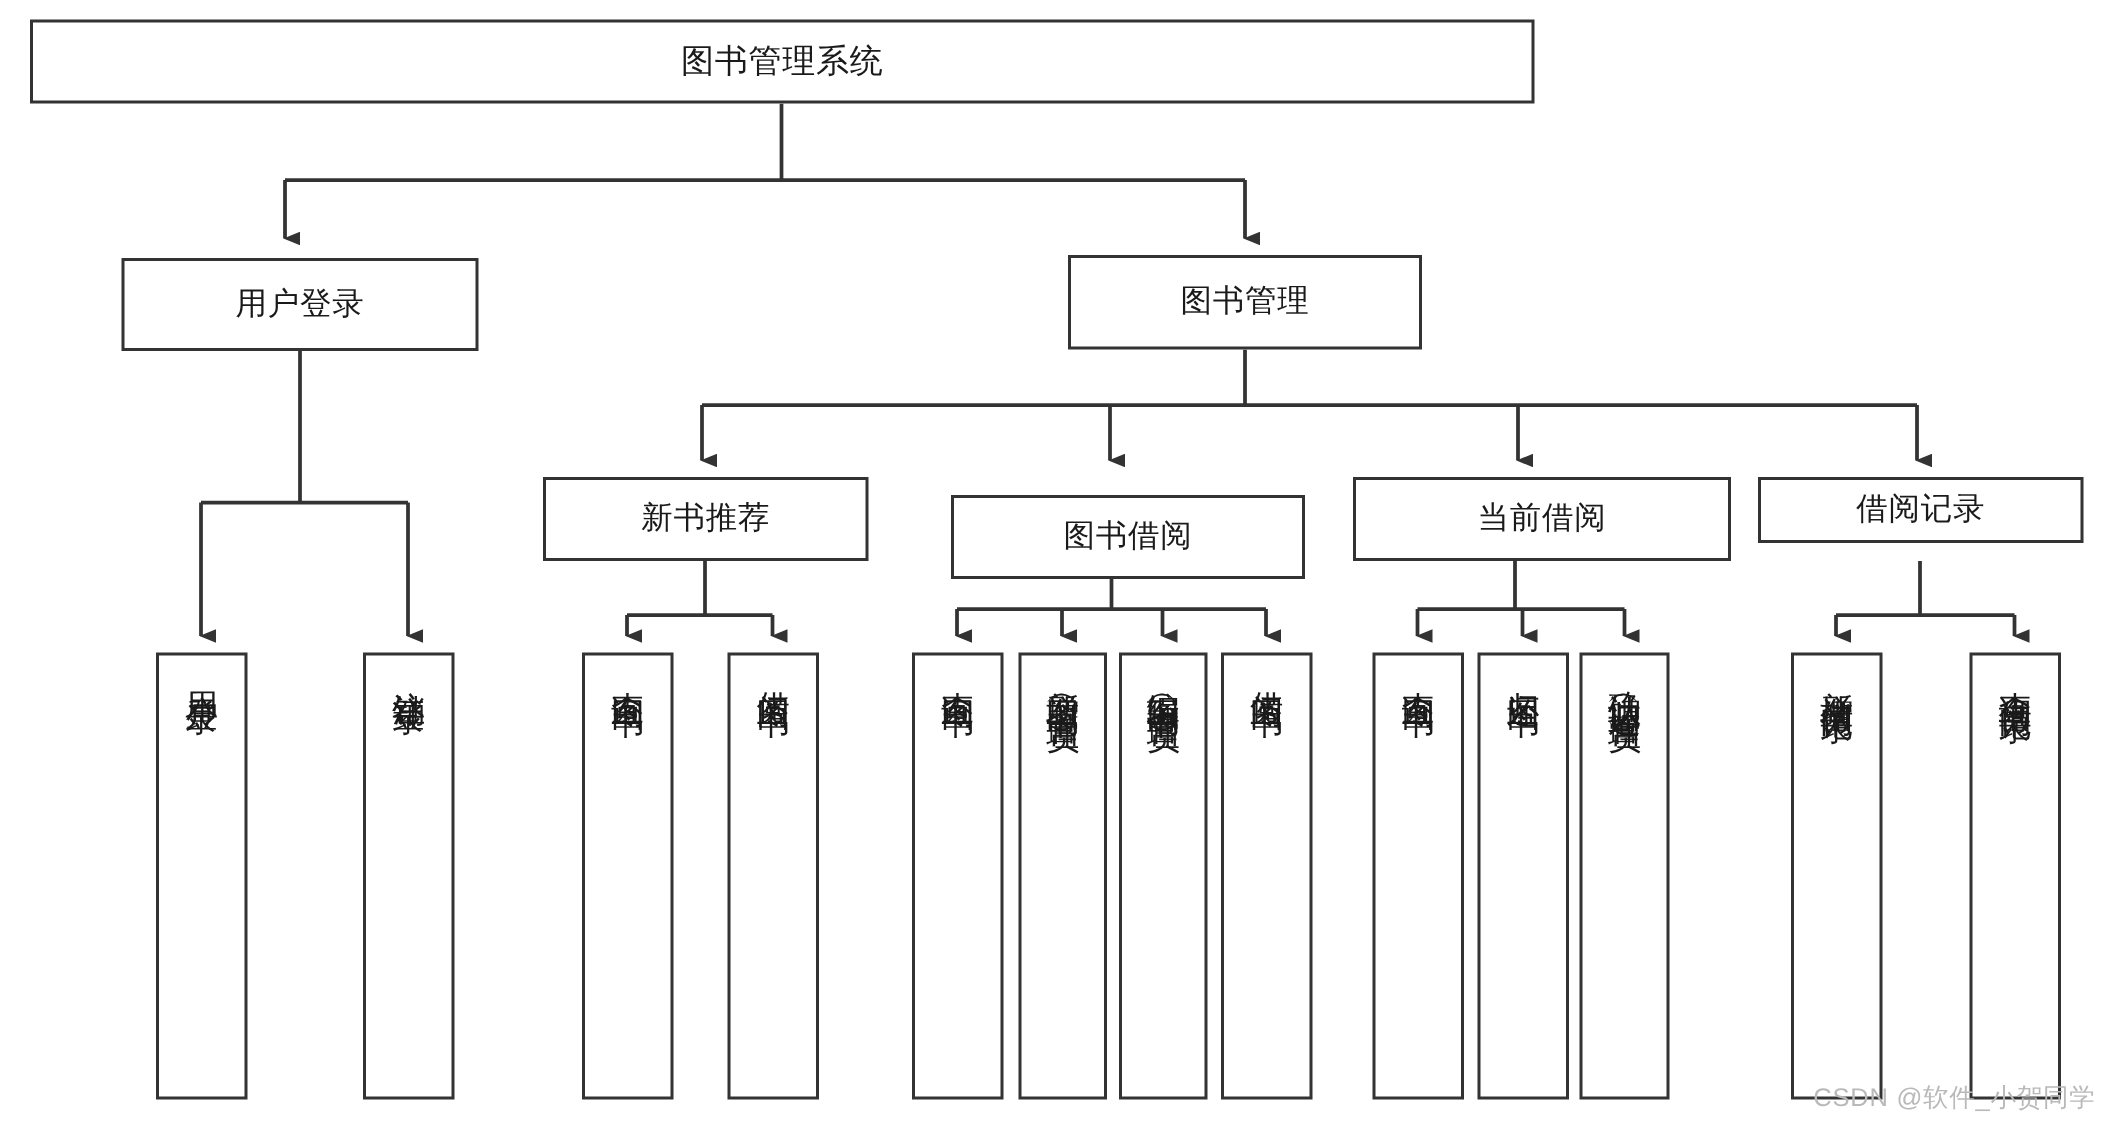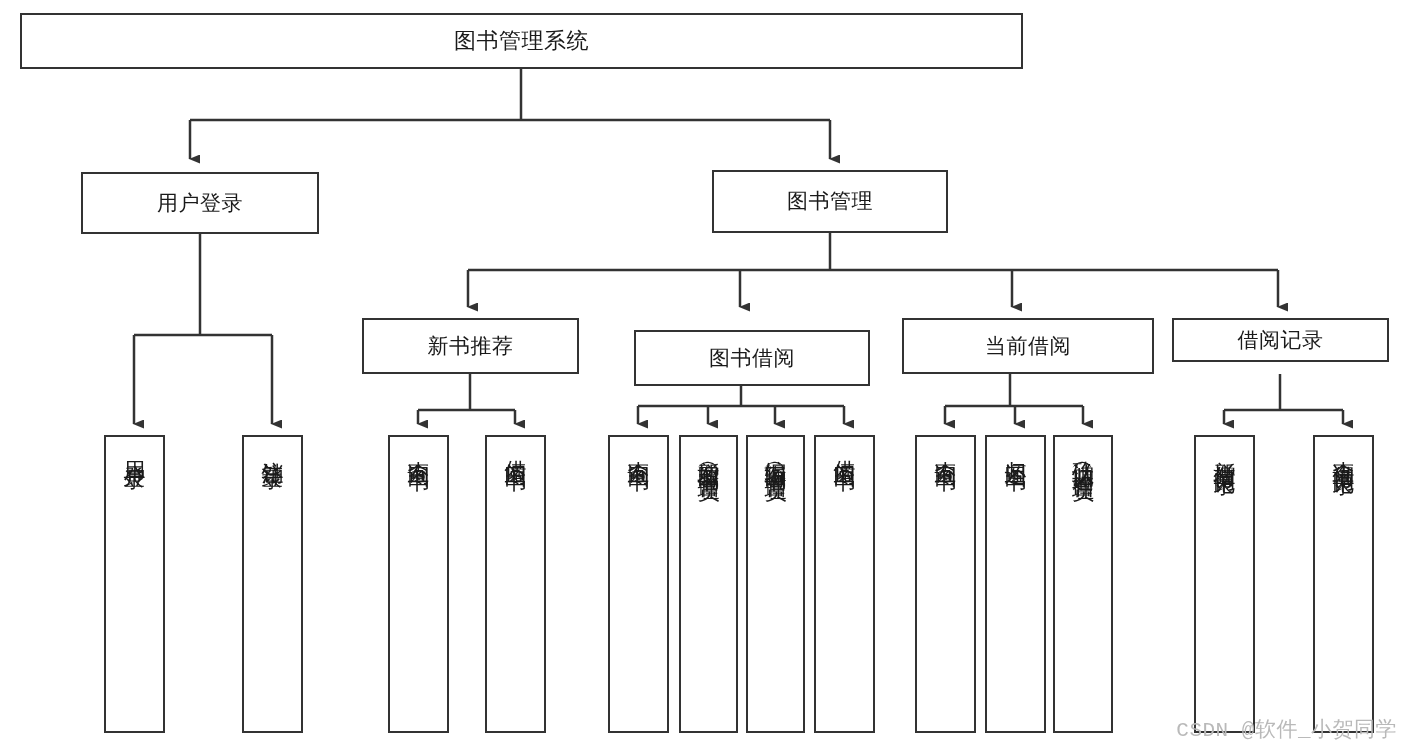--- a/index.html
+++ b/index.html
@@ -59,26 +59,25 @@
     letter-spacing: 3px;
     line-height: 1;
   }
   .node.root .node-label {
     font-size: 22px;
   }
   .watermark {
     position: absolute;
     right: 8px;
     bottom: 4px;
-    font-size: 21px;
+    font-size: 17px;
     color: #b9b9b9;
     letter-spacing: 0.5px;
     user-select: none;
     white-space: nowrap;
-    font-family: Liberation Mono, monospace;
   }
 </style>
 </head>
 <body>
 
 <div id="diagram-root">
 
   <svg class="edges" viewBox="0 0 1405 747" xmlns="http://www.w3.org/2000/svg">
     <defs>
       <marker id="arrowhead" markerWidth="9" markerHeight="11" refX="4.5" refY="10" orient="auto" markerUnits="userSpaceOnUse">

